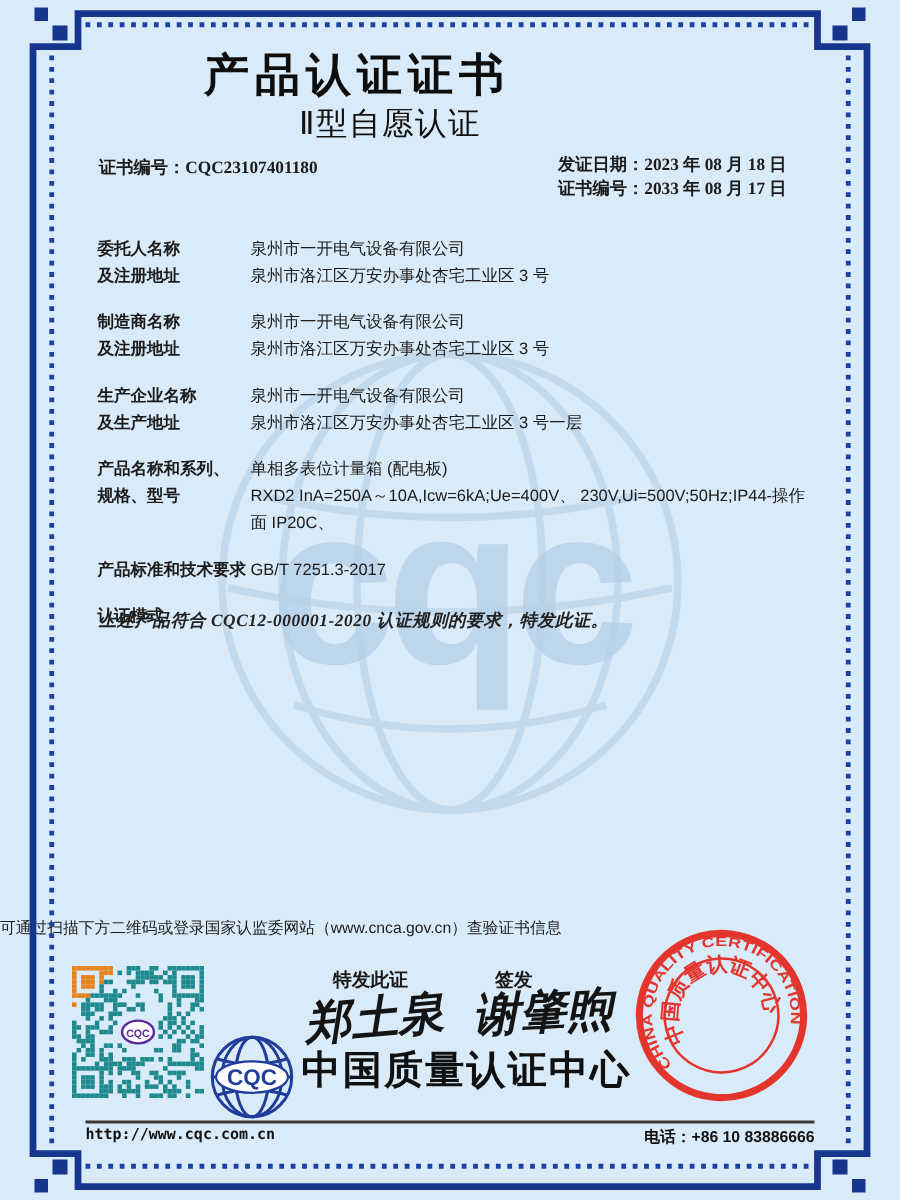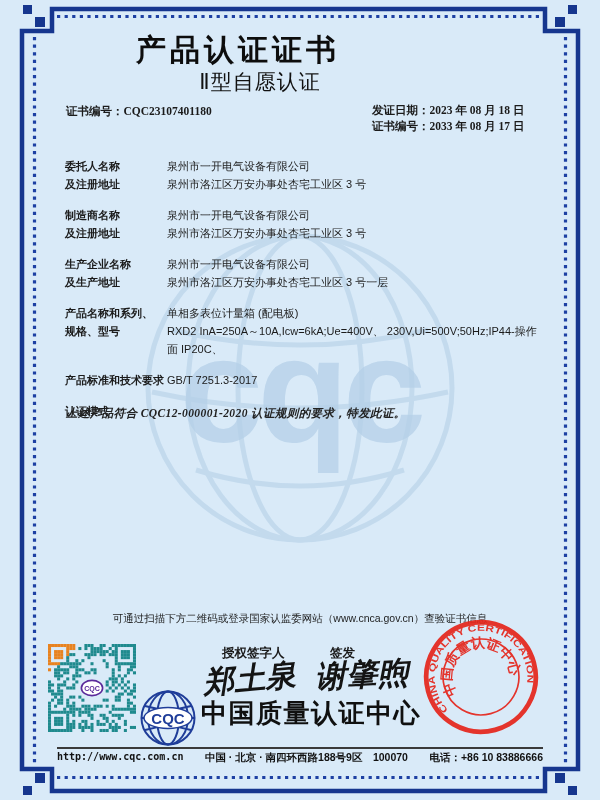--- a/index.html
+++ b/index.html
@@ -28,21 +28,21 @@
 
   .fields{position:absolute;left:65px;top:137px;width:479px;margin-top:20px;}
   .frow{display:flex;margin-bottom:13px;}
   .flabels{width:102px;flex:none;font-weight:bold;font-size:11px;line-height:18px;white-space:nowrap;}
   .fvalues{flex:1;font-size:11px;line-height:18px;}
 
   .note{position:absolute;left:66px;top:406px;
     font-family:"Liberation Serif","DejaVu Serif",serif;
     font-style:italic;font-weight:bold;font-size:11.5px;letter-spacing:0.4px;color:#222;}
 
-  .qr-note{position:absolute;left:0;top:612px;width:600px;text-align:center;
+  .qr-note{position:absolute;left:0;top:612px;width:600px;
     font-size:10.5px;color:#1d1d1d;}
 
   .qr-wrap{position:absolute;left:48px;top:644px;}
 
   .sig-label{position:absolute;font-size:12.5px;font-weight:bold;color:#1a1a1a;}
   .sig-auth-label{left:222px;top:645px;}
   .sig-issue-label{left:330px;top:645px;text-align:center;}
   .sig-name{position:absolute;font-family:"DejaVu Serif","Liberation Serif",serif;
     font-style:italic;font-weight:bold;color:#141414;}
   .sig-name-auth{left:203px;top:658px;font-size:31px;transform:rotate(-5deg);}
@@ -537,21 +537,21 @@
           <rect x="54" y="84" width="3" height="3" fill="#1f8a8e"></rect>
           <rect x="57" y="84" width="3" height="3" fill="#1f8a8e"></rect>
           <rect x="63" y="84" width="3" height="3" fill="#1f8a8e"></rect>
           <rect x="66" y="84" width="3" height="3" fill="#1f8a8e"></rect>
           <rect x="75" y="84" width="3" height="3" fill="#1f8a8e"></rect>
           <ellipse cx="43.5" cy="43.5" rx="10.5" ry="7.5" fill="#ffffff" stroke="#5b2a9b" stroke-width="1.6"></ellipse>
           <text x="43.5" y="46.5" text-anchor="middle" font-size="7" font-weight="bold" font-family="Liberation Sans, sans-serif" fill="#5b2a9b">CQC</text>
         </svg>
     </div>
 
-    <div class="sig-label sig-auth-label">授权签字人</div>
+    <div class="sig-label sig-auth-label">特发此证</div>
     <div class="sig-label sig-issue-label">签发</div>
     <div class="sig-name sig-name-auth">郑土泉</div>
     <div class="sig-name sig-name-issue">谢肇煦</div>
 
     <svg class="org-logo" width="58" height="58" viewBox="0 0 58 58">
       <g stroke="#1f3d99" stroke-width="2" fill="none">
         <circle cx="29" cy="29" r="26.5"></circle>
         <ellipse cx="29" cy="29" rx="11" ry="26.5"></ellipse>
         <ellipse cx="29" cy="29" rx="20" ry="26.5"></ellipse>
         <path d="M6 17 Q29 24 52 17"></path>
@@ -577,18 +577,17 @@
         </text>
         <text font-size="13" font-weight="bold" fill="#e5251b" font-family="Liberation Sans, sans-serif">
           <textPath href="#sealArcInner" startOffset="0" textLength="104" lengthAdjust="spacingAndGlyphs">中国质量认证中心</textPath>
         </text>
       </g>
     </svg>
 
     <div class="footer-rule"></div>
     <div class="footer">
       <span class="url">http://www.cqc.com.cn</span>
-      <span class="addr">中国 · 北京 · 南四环西路188号9区　100070</span>
       <span class="phone">电话：+86 10 83886666</span>
     </div>
 
   </div>
 </div>
 
 </body></html>

